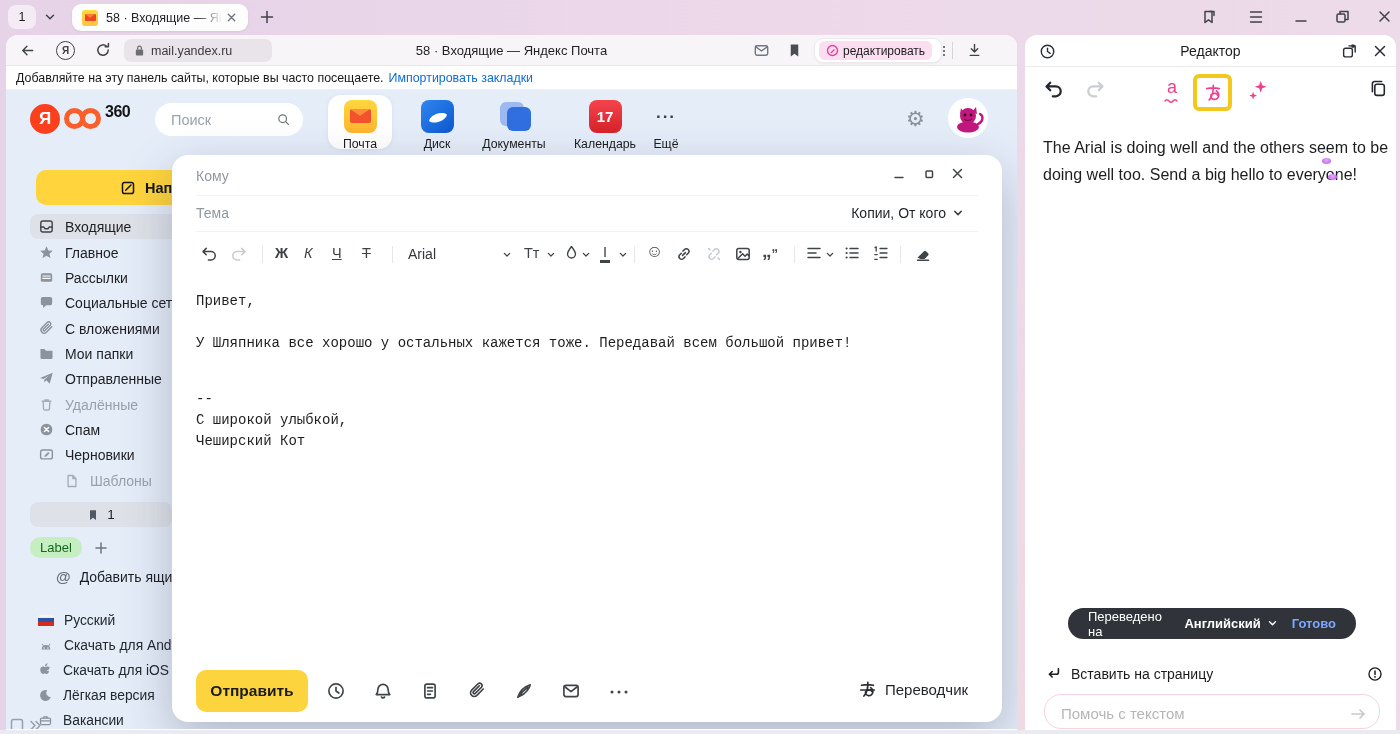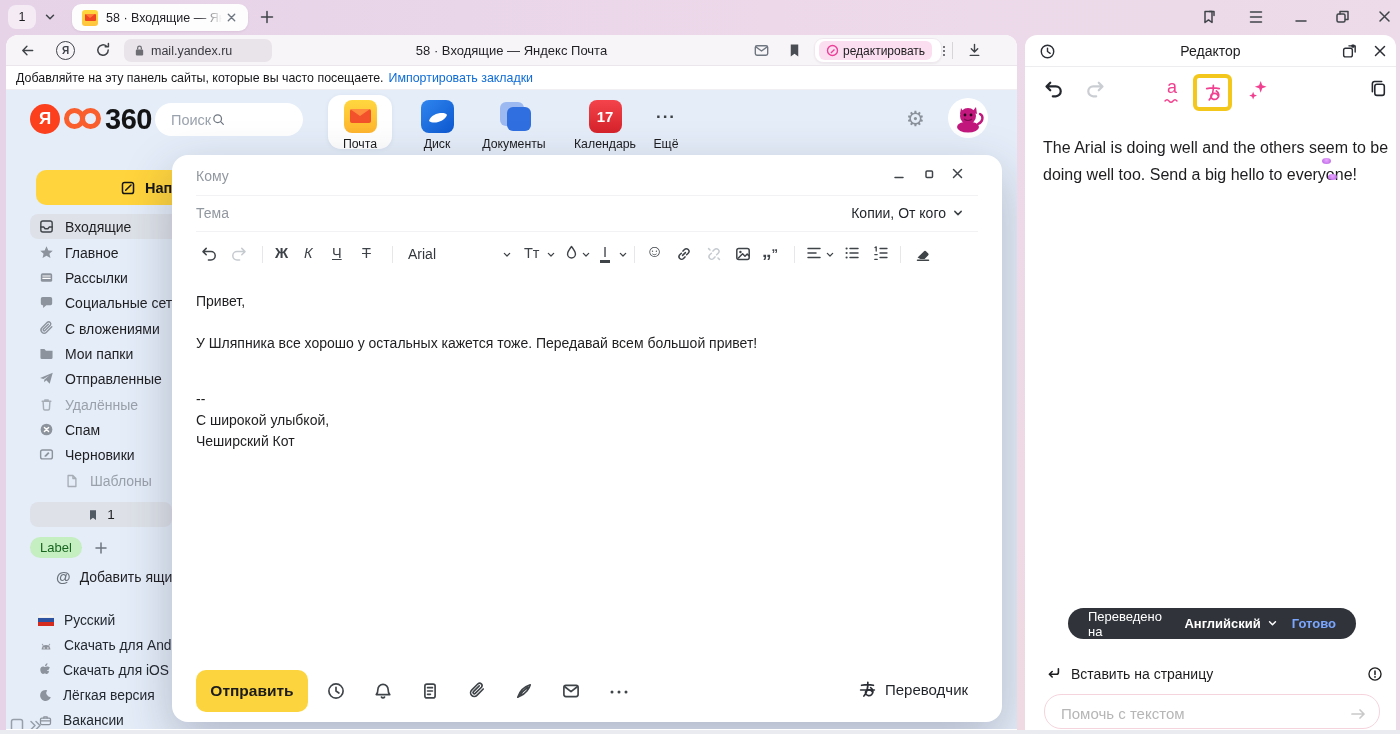--- a/index.html
+++ b/index.html
@@ -44,23 +44,23 @@
   .edit-chip span { font-size:12px; color:#1d1d1f; }
   #bookmarks-bar { height:24px; background:#fff; display:flex; align-items:center; padding-left:10px;
     font-size:12.4px; color:#17171a; gap:5px; border-bottom:1px solid #f2eff3; }
   #bookmarks-bar a { color:#0f6cd6; text-decoration:none; }
 
   
   #mailpage { position:relative; height:639px; background:#e4edf8; overflow:hidden; }
   .logo-circle { left:24px; top:14px; width:30px; height:30px; border-radius:50%; background:#fc3f1d;
     color:#fff; font-weight:bold; font-size:17px; display:flex; align-items:center; justify-content:center; }
   .ring { width:21px; height:21px; border:5px solid #f95e2c; border-radius:50%; background:transparent; }
-  .logo-360 { left:99px; top:13px; font-size:29px; font-weight:bold; color:#141414; letter-spacing:-.5px; }
+  .logo-360 { left:99px; top:13px; font-size:16px; font-weight:bold; color:#141414; letter-spacing:-.5px; }
   .searchbox { left:149px; top:13px; width:148px; height:33px; background:#fff; border-radius:17px;
-    display:flex; align-items:center; padding:0 12px 0 16px; }
+    display:flex; align-items:center; padding:0 12px 0 16px; justify-content:space-between; }
   .searchbox span { font-size:14.5px; color:#9aa2ad; }
   .app { width:66px; text-align:center; }
   .app .ic36 { width:33px; height:33px; border-radius:8px; margin:0 auto; position:relative; }
   .app .lbl { font-size:12.3px; color:#1c1c1e; margin-top:4px; }
   .app-active-card { left:322px; top:5px; width:64px; height:54px; background:#fff; border-radius:13px;
     box-shadow:0 1px 4px rgba(60,80,120,.08); }
   .mail-ic { background:linear-gradient(#ffd73f,#ffb52e); }
   .mail-ic i { position:absolute; left:6px; top:9px; width:21px; height:14px; background:#f2512b; border-radius:2px; }
   .mail-ic i:after { content:""; position:absolute; left:0; top:0; border-left:10.5px solid transparent;
     border-right:10.5px solid transparent; border-top:7.5px solid #ff8d3d; }
@@ -89,21 +89,21 @@
   .ft-row { left:24px; width:230px; height:24px; display:flex; align-items:center; gap:10px; padding-left:8px; }
   .ft-row span { font-size:13.8px; color:#24292f; white-space:nowrap; }
 
   
   #compose { left:166px; top:65px; width:830px; height:567px; background:#fff; border-radius:16px;
     box-shadow:0 18px 50px rgba(45,45,80,.28); }
   .c-label { font-size:14px; color:#9298a0; }
   .c-div { position:absolute; left:24px; right:24px; height:1px; background:#f2f2f4; }
   .fmt { font-size:14.5px; color:#3e4349; }
   .tsep { position:absolute; top:91px; width:1px; height:17px; background:#e7e7ea; }
-  .body-line { font-size:14px; color:#1e1e20; line-height:21px; min-height:21px; white-space:nowrap; }
+  .body-line { font-size:14px; color:#1e1e20; line-height:21px; min-height:21px; white-space:nowrap;font-family:Liberation Mono, monospace; }
   .send-btn { left:24px; top:515px; width:112px; height:42px; background:#fcd43d; border-radius:10px;
     display:flex; align-items:center; justify-content:center; font-size:15.5px; font-weight:bold; color:#1b1b1d; }
 
   
   #panel { left:1025px; top:35px; width:371px; height:695px; background:#fff; border-radius:12px 12px 0 0; }
   .p-header { position:relative; height:32px; border-bottom:1px solid #ededf0; }
   .p-title { position:absolute; left:0; right:0; top:0; height:32px; display:flex; align-items:center;
     justify-content:center; font-size:14px; color:#1d1d1f; }
   .hl-box { left:168px; top:39px; width:39px; height:37px; border:4px solid #f4c71c; border-radius:6px;
     display:flex; align-items:center; justify-content:center; }

